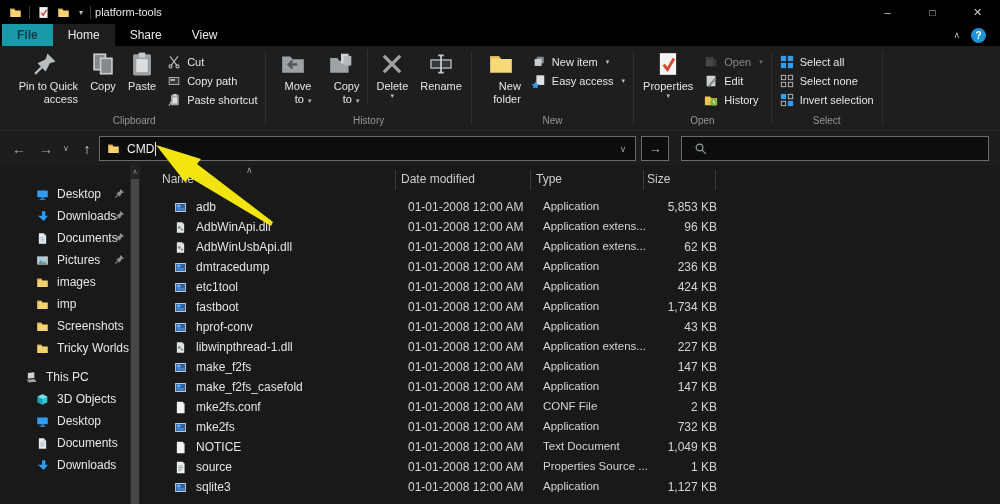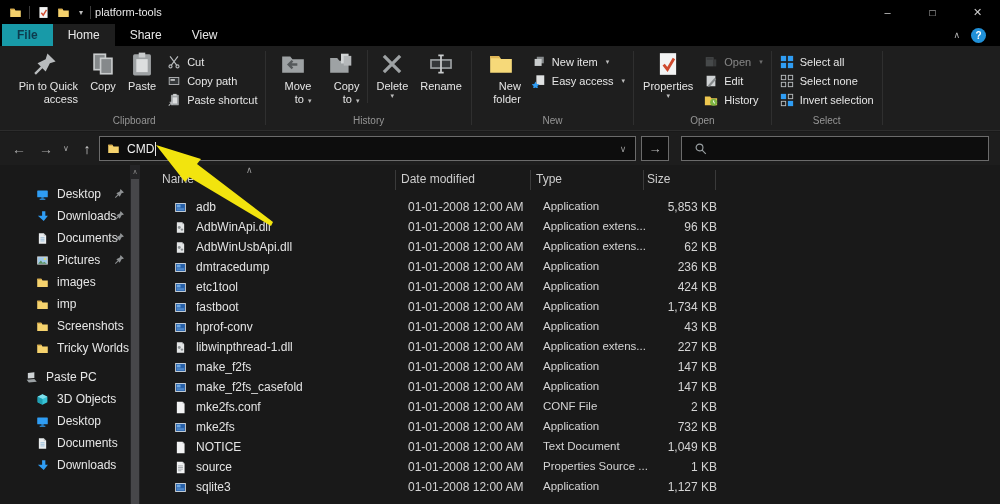--- a/index.html
+++ b/index.html
@@ -494,21 +494,21 @@
           </span>
           <span>Tricky Worlds</span>
         </div>
         <div class="side-row" style="margin-top: 7px;">
           <span class="ic" style="width: 13px; height: 13px;">
             <svg viewBox="0 0 16 16">
               <path d="M3.5 2.5 11.5 1.5v7l-8 .8z" fill="#cfd3d5"></path>
               <path d="M2 10.8l9.5-.9 3 3.2-9.8 1z" fill="#9aa0a3"></path>
             </svg>
           </span>
-          <span>Paste PC</span>
+          <span>This PC</span>
         </div>
         <div class="side-row lvl1">
           <span class="ic" style="width: 13px; height: 13px;">
             <svg viewBox="0 0 16 16">
               <path d="M8 1.5 14 4.5v7L8 14.5 2 11.5v-7z" fill="#36c3d6"></path>
               <path d="M8 1.5 14 4.5 8 7.5 2 4.5z" fill="#7fe0ec"></path>
               <path d="M8 7.5v7L2 11.5v-7z" fill="#1f9fb3"></path>
             </svg>
           </span>
           <span>3D Objects</span>

